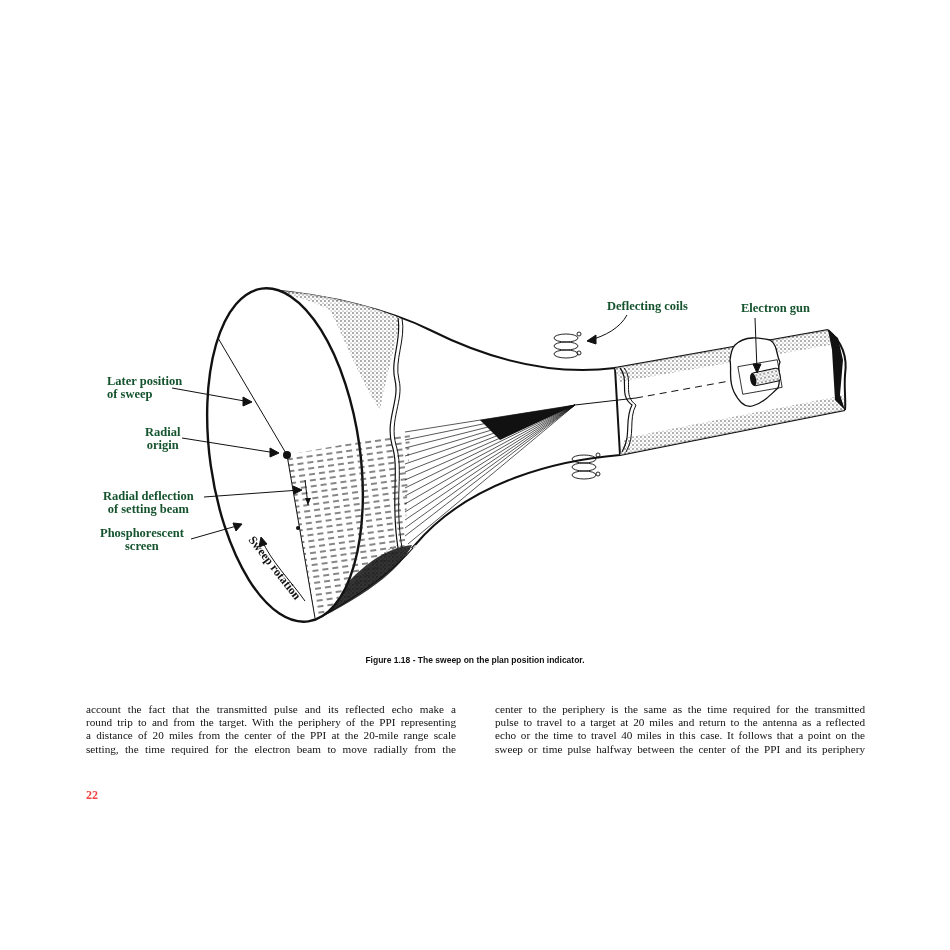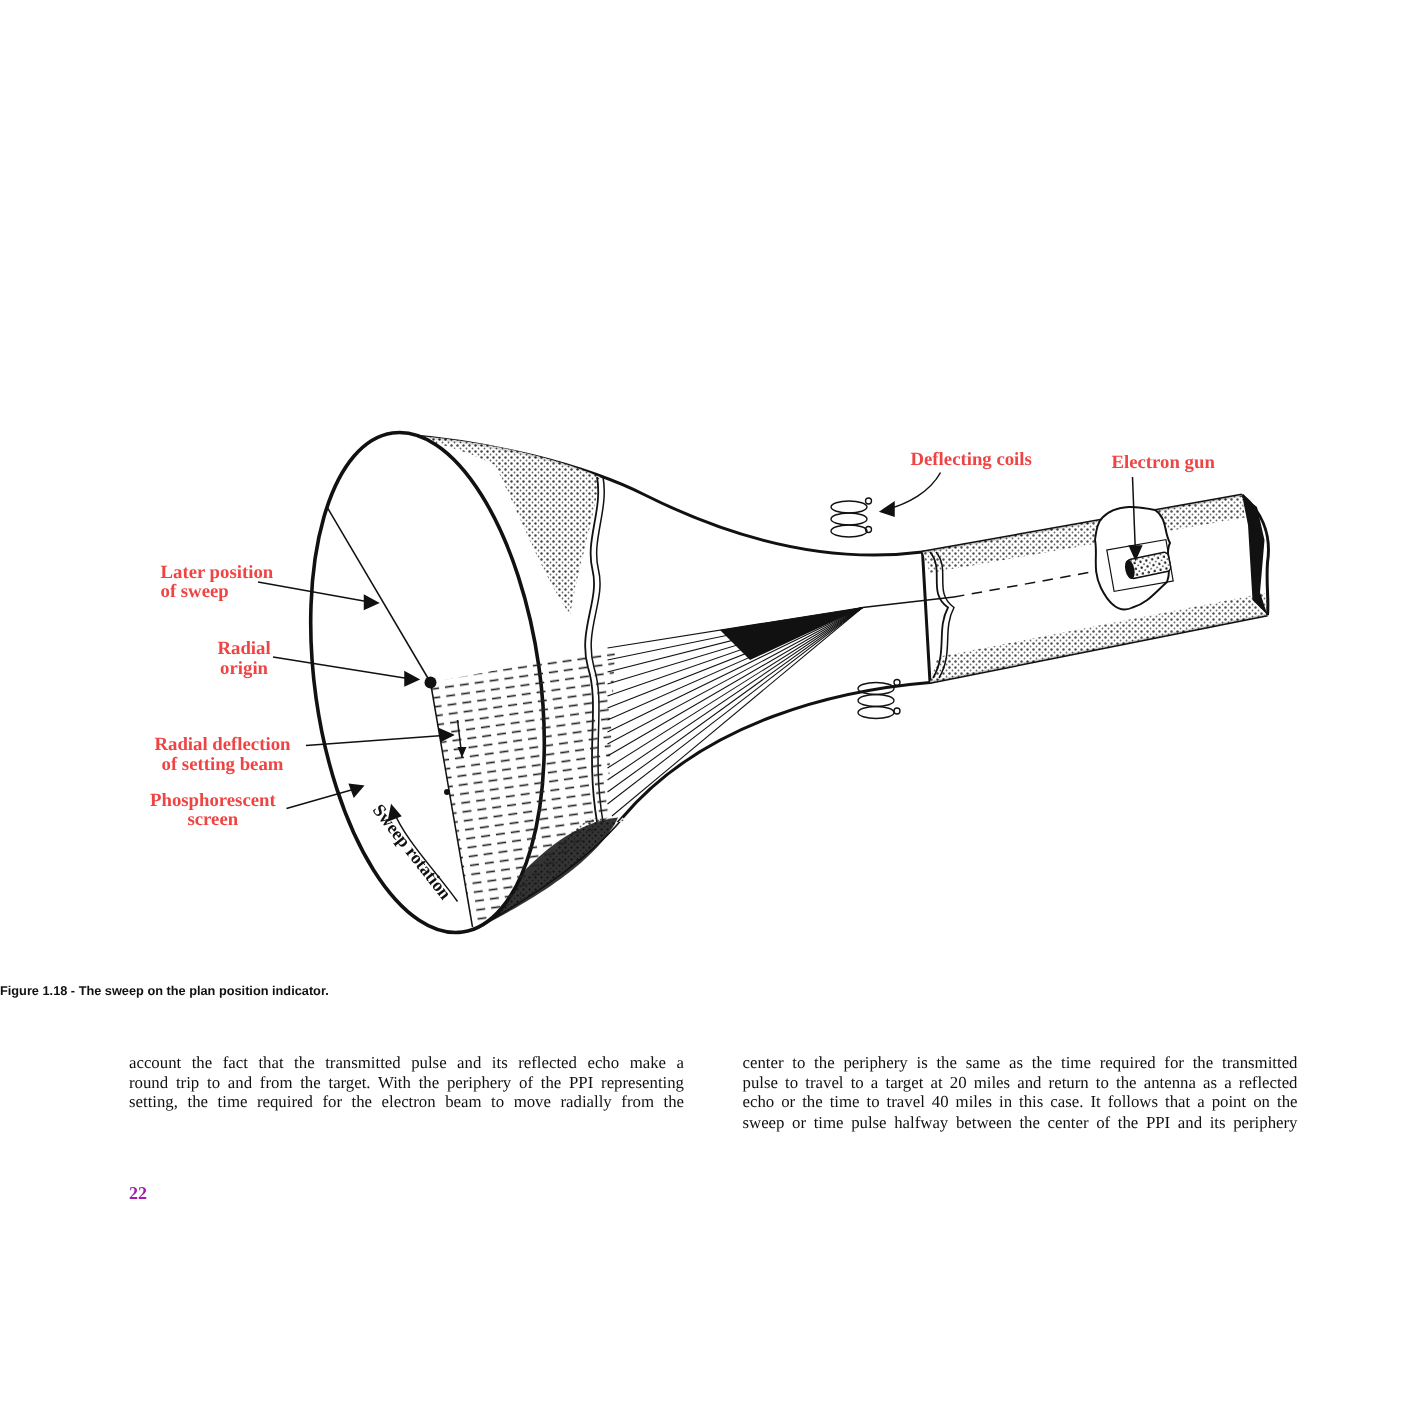--- a/index.html
+++ b/index.html
@@ -6,41 +6,42 @@
     body { width: 950px; height: 950px; position: relative; overflow: hidden; }
     .page { position: absolute; left: 0; top: 0; width: 950px; height: 950px; background: #fff; }
     .figure { position: absolute; left: 0; top: 0; width: 950px; height: 640px; }
     .figure svg { position: absolute; left: 0; top: 0; }
     .lbl {
       position: absolute;
       font-family: "Liberation Serif", serif;
       font-weight: bold;
       font-size: 12.5px;
       line-height: 13px;
-      color: #ef4444;
+      color: #14532d;
       white-space: nowrap;
     }
     .lbl.c { text-align: center; }
     .caption {
       position: absolute; left: 0; top: 655px; width: 950px;
+      text-align: center;
       font-family: "Liberation Sans", sans-serif;
       font-weight: bold; font-size: 8.5px; color: #111;
     }
     .col {
       position: absolute; top: 703px; width: 370px;
       font-family: "Liberation Serif", serif;
       font-size: 11.2px; line-height: 13.2px; color: #111;
       text-align: justify; text-align-last: justify;
     }
     .col .ln { display: block; text-align: justify; text-align-last: justify; white-space: nowrap; }
     .col.left { left: 86px; }
     .col.right { left: 495px; }
     .pagenum {
       position: absolute; left: 86px; top: 788px;
-      font-family: "Liberation Serif", serif; font-weight: bold; font-size: 12px; color: #a21caf;
+      font-family: "Liberation Serif", serif; font-weight: bold; font-size: 12px; color: #ef4444;
     }
   </style>
 </head>
 <body>
 
 <div class="page">
 
   <div class="figure">
     <svg width="950" height="640" viewBox="0 0 950 640">
       <defs>
@@ -187,20 +188,21 @@
     </div>
     <div class="lbl" style="left:607px; top:300px;">Deflecting coils</div>
     <div class="lbl" style="left:741px; top:302px;">Electron gun</div>
   </div>
 
   <div class="caption">Figure 1.18 - The sweep on the plan position indicator.</div>
 
   <div class="col left">
     <span class="ln">account the fact that the transmitted pulse and its reflected echo make a</span>
     <span class="ln">round trip to and from the target. With the periphery of the PPI representing</span>
+    <span class="ln">a distance of 20 miles from the center of the PPI at the 20-mile range scale</span>
     <span class="ln">setting, the time required for the electron beam to move radially from the</span>
   </div>
 
   <div class="col right">
     <span class="ln">center to the periphery is the same as the time required for the transmitted</span>
     <span class="ln">pulse to travel to a target at 20 miles and return to the antenna as a reflected</span>
     <span class="ln">echo or the time to travel 40 miles in this case. It follows that a point on the</span>
     <span class="ln">sweep or time pulse halfway between the center of the PPI and its periphery</span>
   </div>
 

